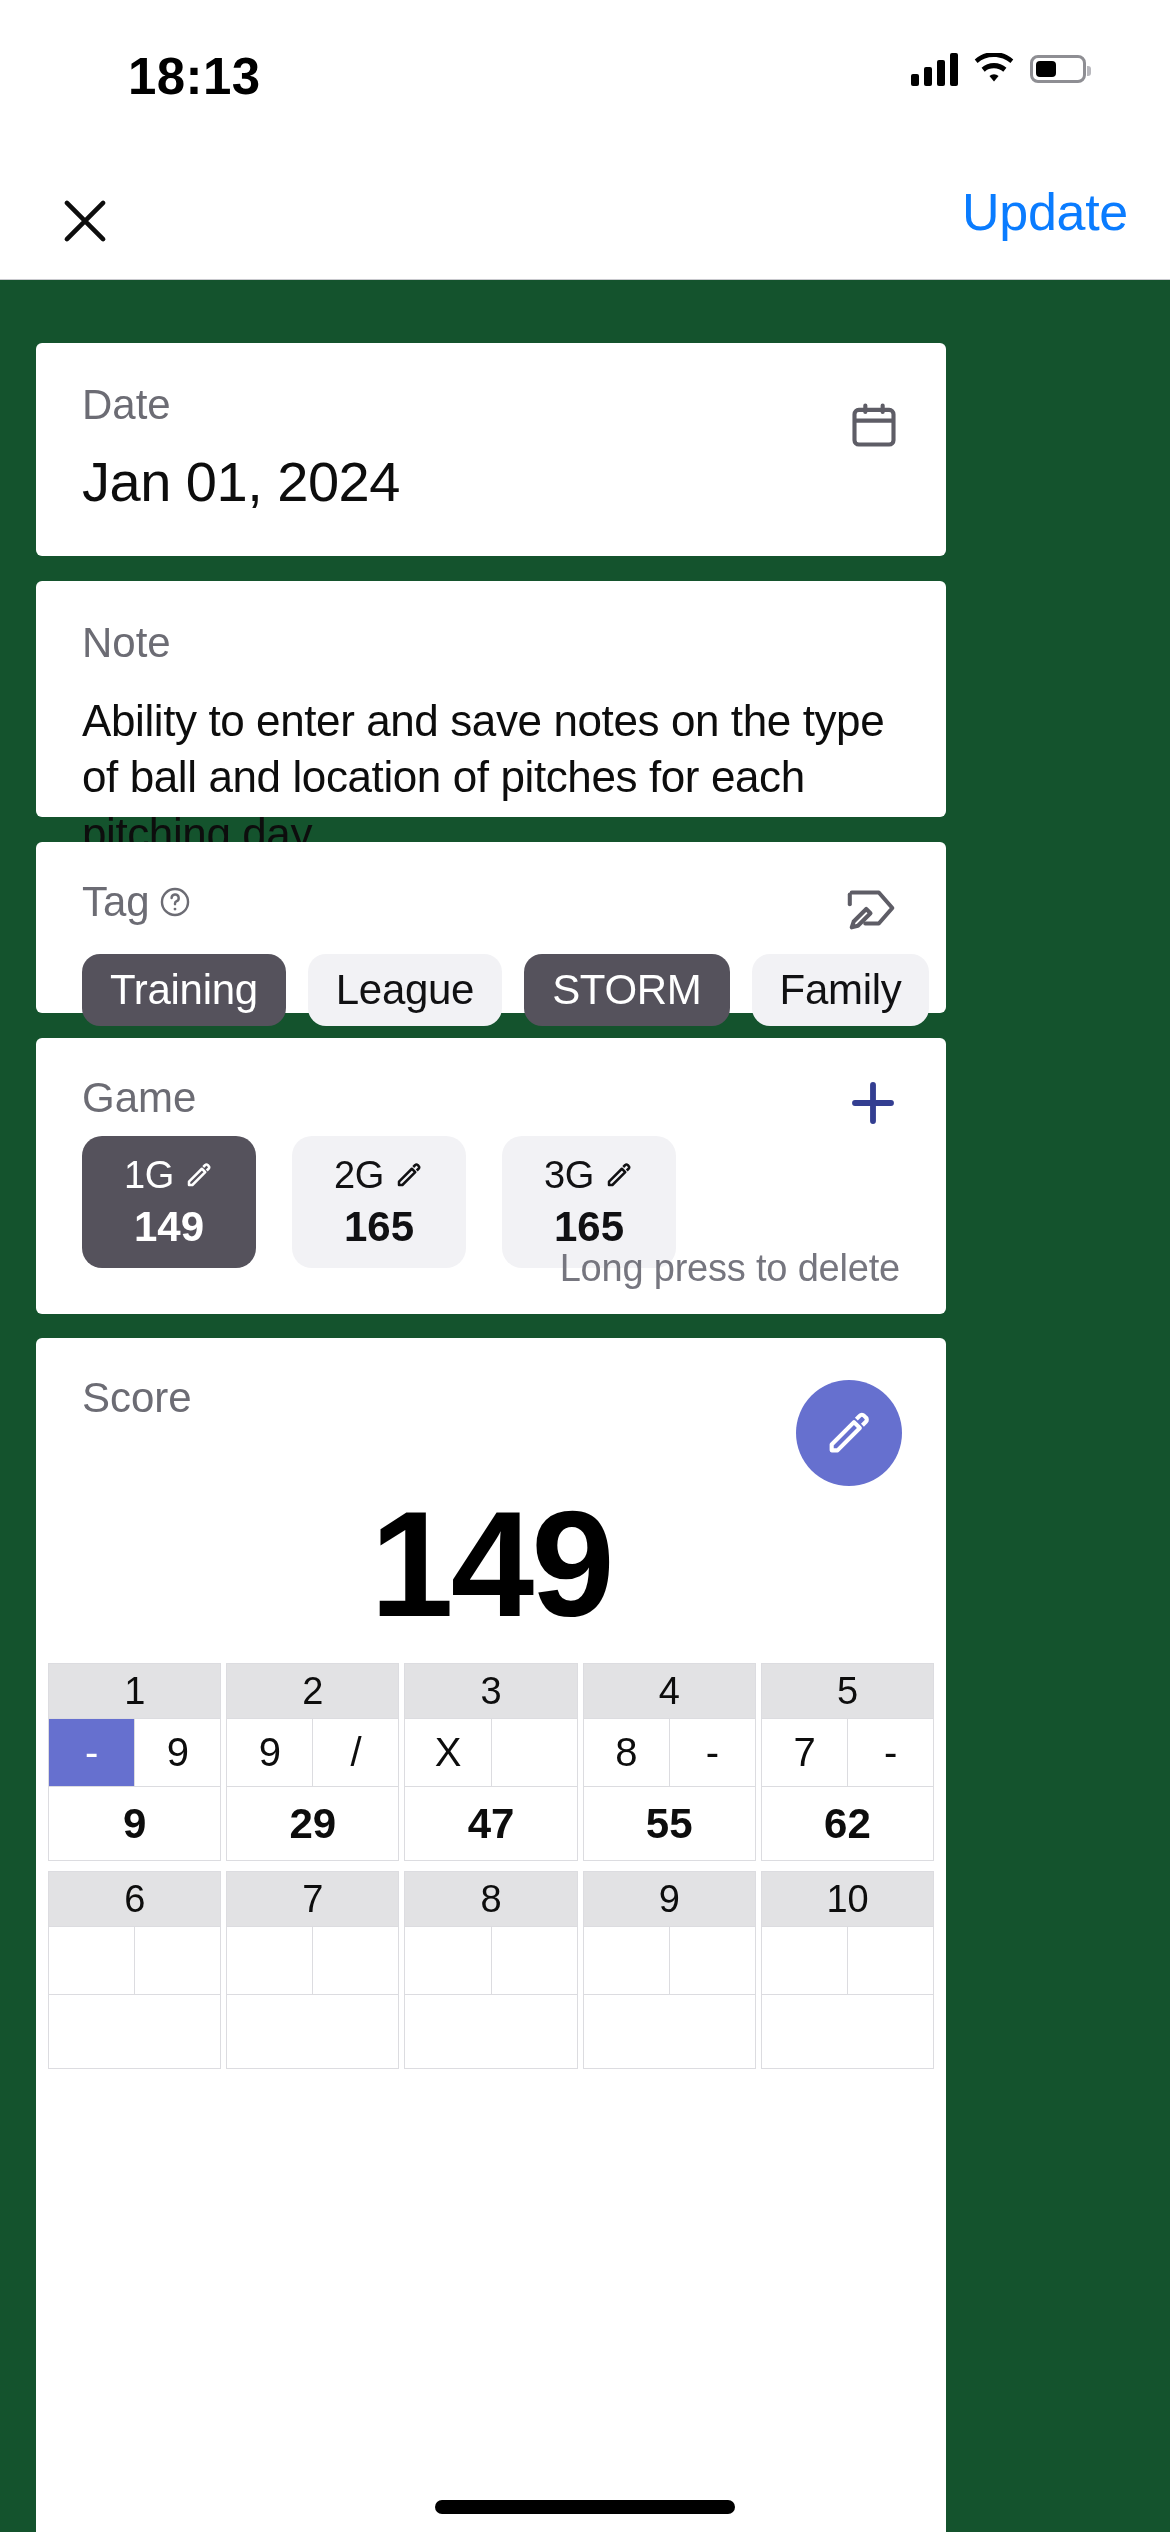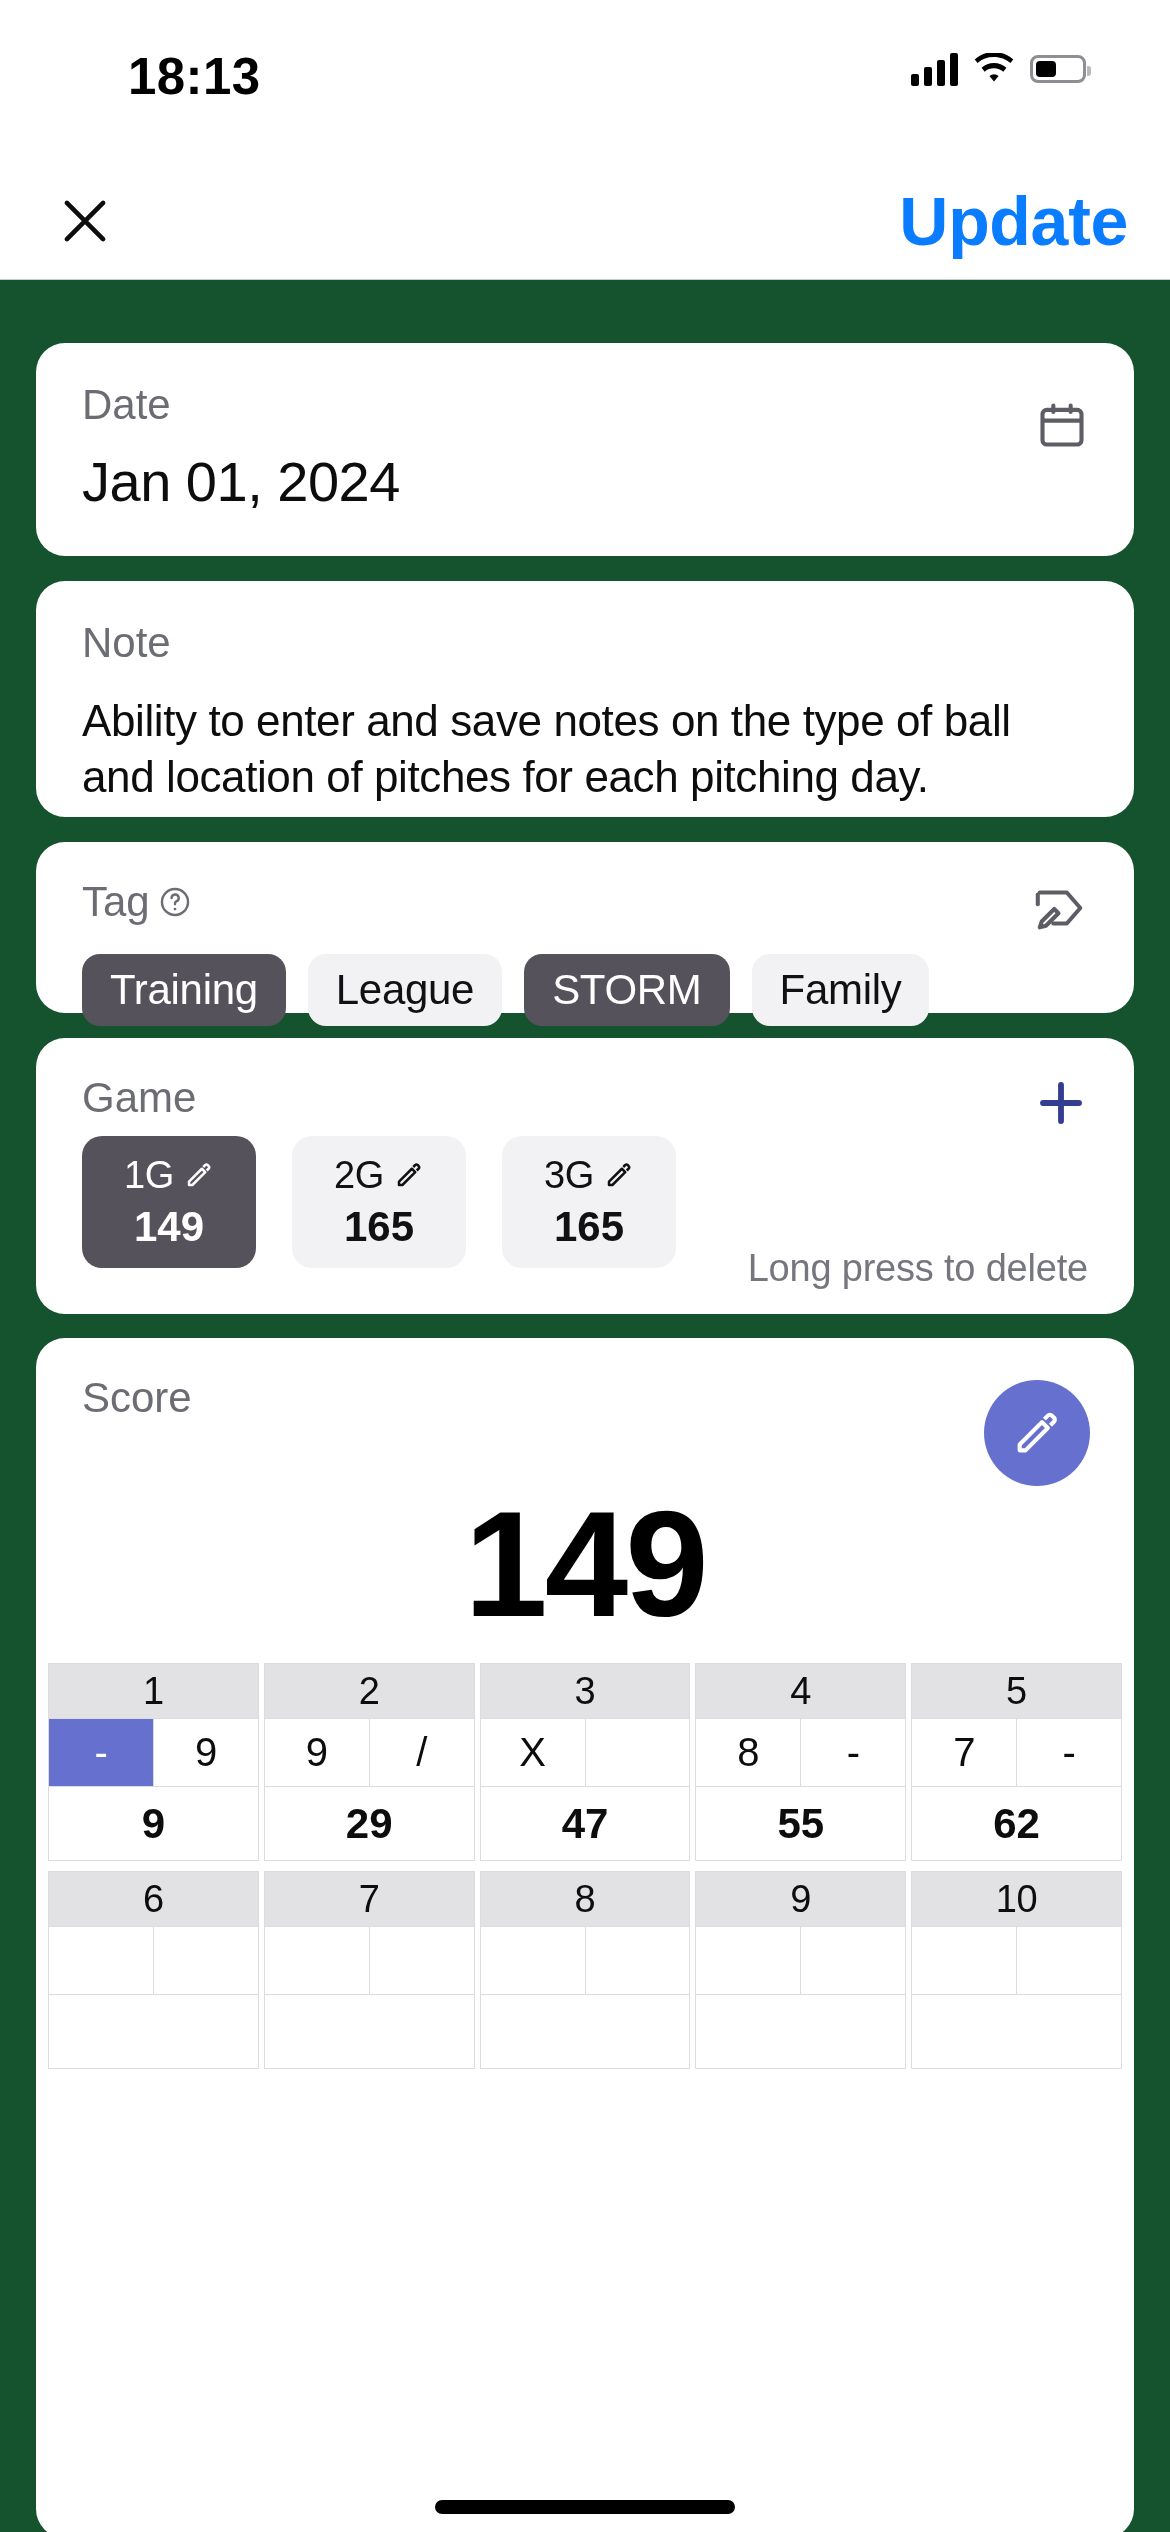--- a/index.html
+++ b/index.html
@@ -49,30 +49,30 @@
     position: absolute; top: 160px; left: 0; width: 1170px; height: 120px;
     background: #ffffff; border-bottom: 1px solid #c9c9ce;
   }
   .close-btn {
     position: absolute; left: 54px; top: 30px; width: 62px; height: 62px;
     cursor: pointer;
   }
   .close-btn svg { width: 62px; height: 62px; }
   .update-btn {
     position: absolute; right: 42px; top: 22px;
-    font-size: 68px; font-weight: 700; color: #0a7cff;
+    font-size: 52px; font-weight: 400; color: #0a7cff;
     letter-spacing: -0.3px; cursor: pointer;
   }
 
   
   .content { position: absolute; top: 281px; left: 0; width: 1170px; height: 2251px; }
 
   .card {
-    position: absolute; left: 36px; width: 1098px;
-    background: #ffffff; border-radius: 29px;
+    position: absolute; left: 36px; width: 910px;
+    background: #ffffff; border-radius: 6px;
   }
   .card-label {
     font-size: 42px; color: #6c6c74; font-weight: 400;
   }
 
   
   #date-card { top: 62px; height: 213px; }
   #date-card .card-label { position: absolute; left: 46px; top: 38px; }
   .date-value {
     position: absolute; left: 46px; top: 106px;

